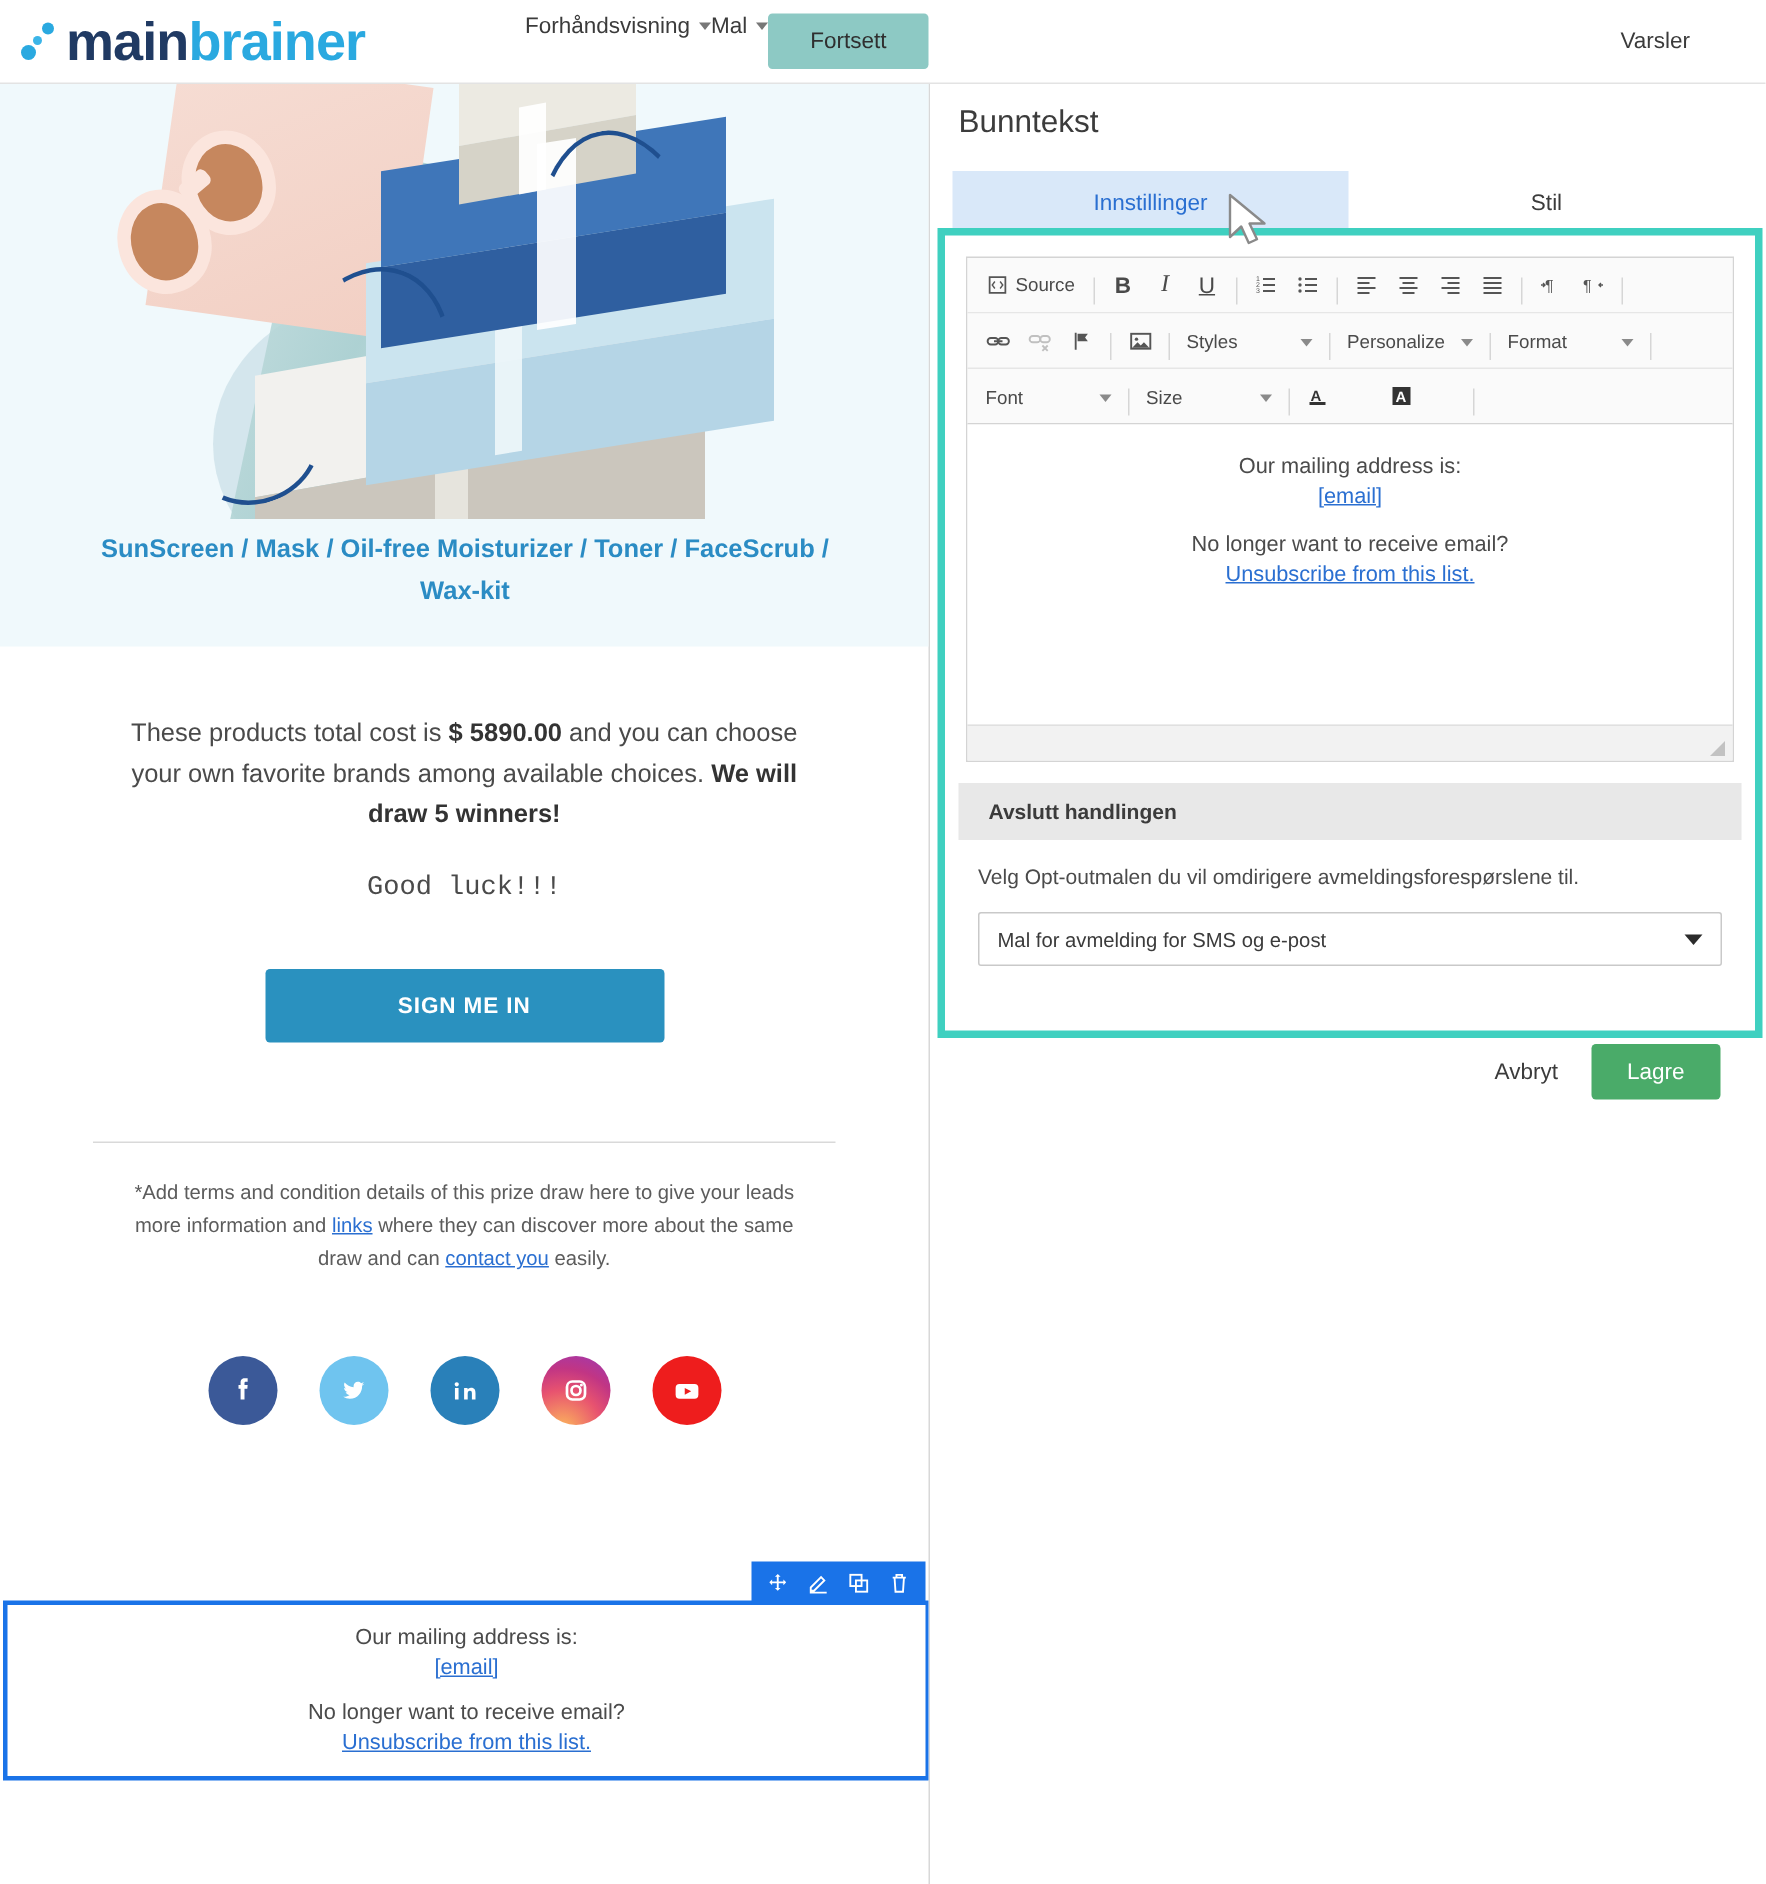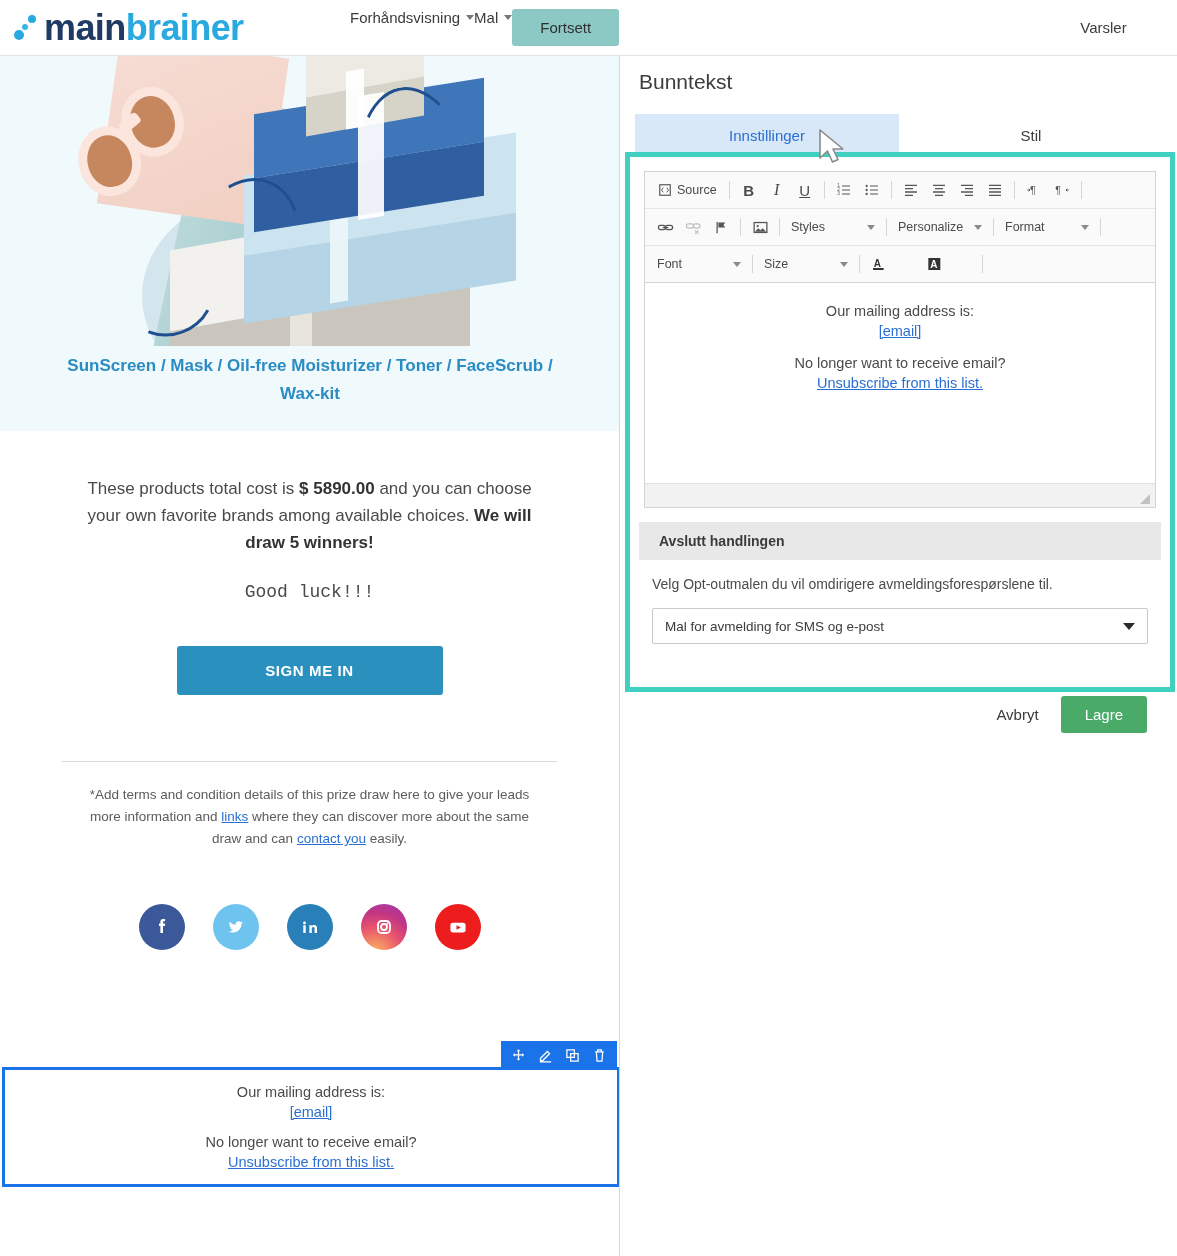--- a/index.html
+++ b/index.html
@@ -180,21 +180,21 @@
   .tab.inactive { color:#3b3b3b; }
 
   .highlight {
     position:absolute; left: 4px; top: 96px; width: 550px; height: 540px;
     border: 5px solid #3fd0c0; background:#ffffff;
   }
   .editor {
     margin: 14px; border: 1px solid #d4d4d4; background:#fff;
   }
   .tb-row {
-    display:flex; align-items:center; padding: 5px 6px; border-bottom:1px solid #e6e6e6;
+    display:flex; align-items:flex-end; padding: 5px 6px; border-bottom:1px solid #e6e6e6;
     background:#fafafa; flex-wrap:nowrap;
   }
   .tb-row:nth-child(3) { border-bottom: 1px solid #d4d4d4; }
   .tbtn {
     min-width: 26px; height: 26px; display:flex; align-items:center; justify-content:center;
     font-size: 14px; color:#4a4a4a; cursor:pointer; margin: 0 1px; border-radius:2px;
   }
   .tbtn.src { width:auto; padding: 0 6px; gap:5px; font-size:12.5px; }
   .tbtn.dis { color:#bdbdbd; }
   .sep { width:1px; height:18px; background:#d6d6d6; margin: 0 5px; }

